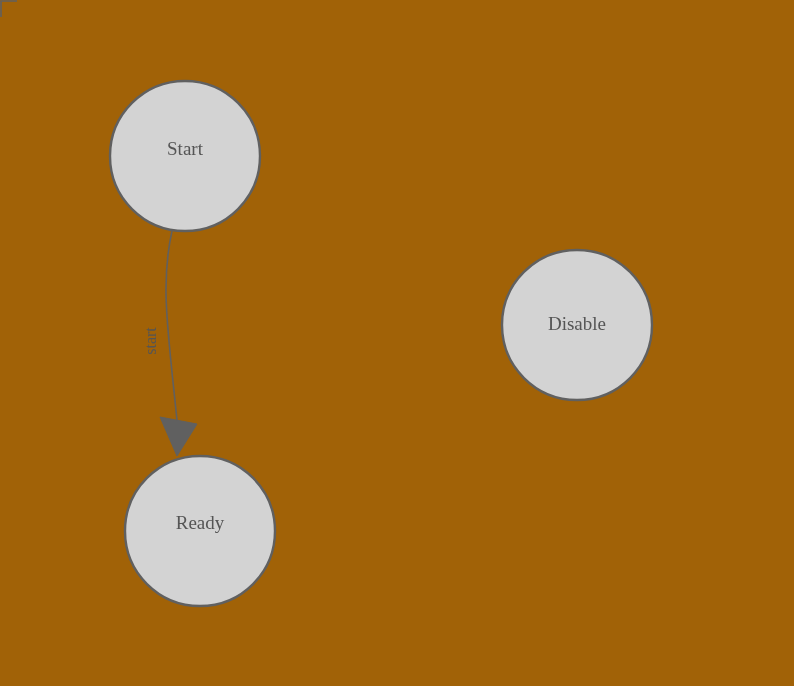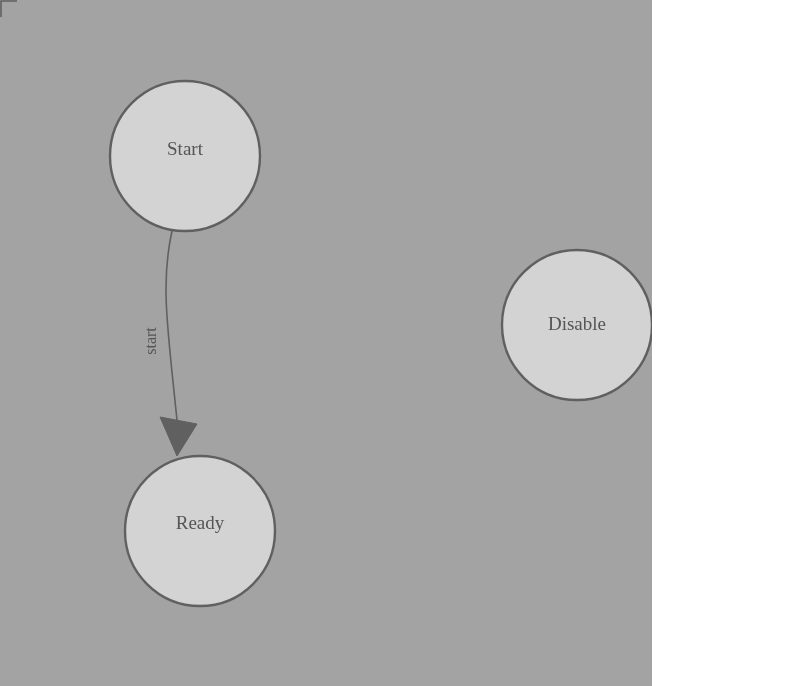--- a/index.html
+++ b/index.html
@@ -6,23 +6,23 @@
   html, body {
     margin: 0;
     padding: 0;
     background: #ffffff;
   }
   body {
     font-family: "Liberation Serif", "DejaVu Serif", serif;
   }
   #canvas {
     position: relative;
-    width: 652px;
+    width: 794px;
     height: 686px;
-    background: #a3a3a3;
+    background: #a16207;
     overflow: hidden;
   }
   #graph-svg {
     position: absolute;
     top: 0;
     left: 0;
     width: 799px;
     height: 686px;
   }
   .node-shape {

